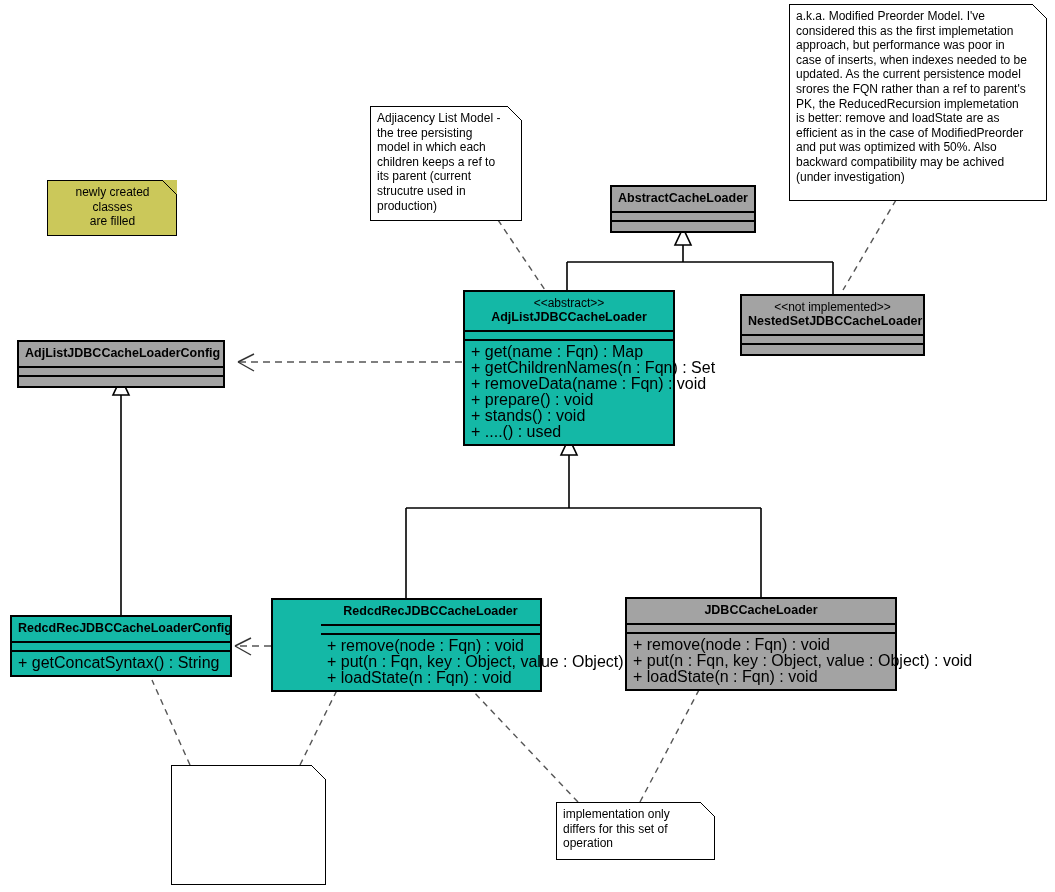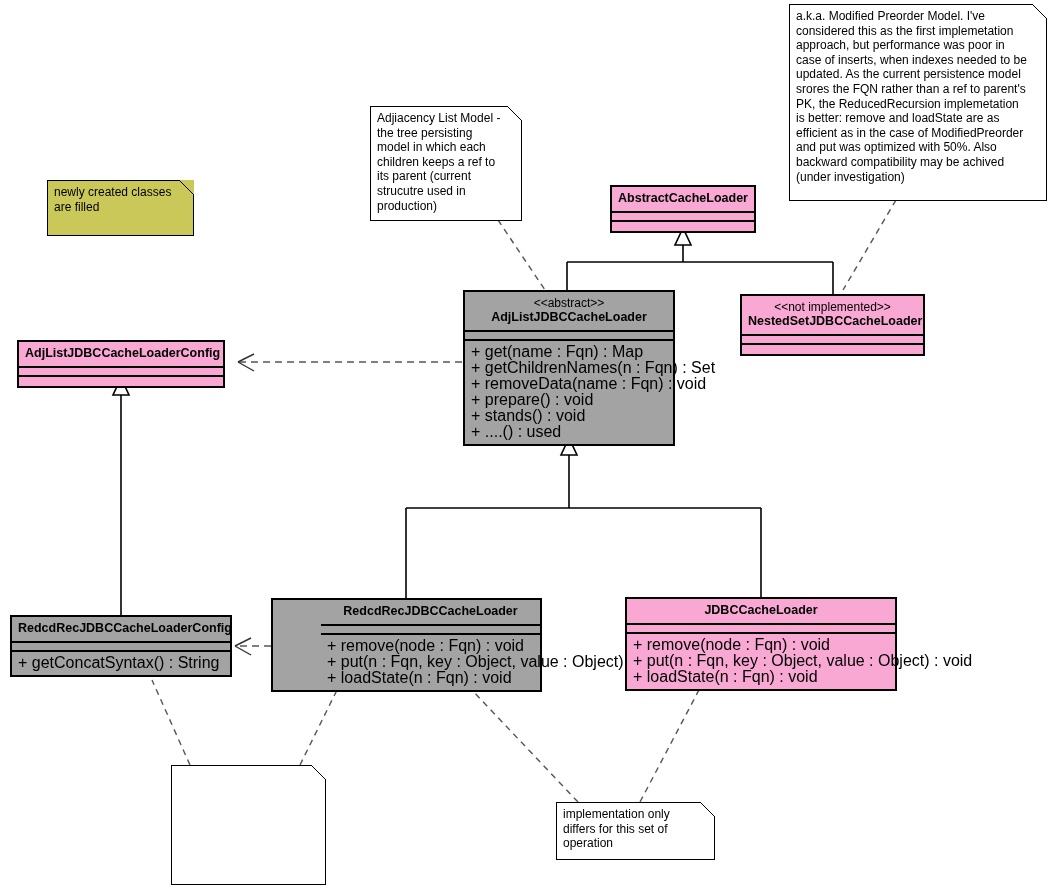--- a/index.html
+++ b/index.html
@@ -27,25 +27,25 @@
     left: 0; top: 0;
     width: 1055px;
     height: 892px;
     pointer-events: none;
   }
   
   .uml-class {
     position: absolute;
     box-sizing: border-box;
     border: 2px solid #000000;
-    background: #f9a8d4;
+    background: #a3a3a3;
     z-index: 5;
   }
   .uml-class.filled {
-    background: #a3a3a3;
+    background: #14b8a6;
   }
   .cls-header {
     padding: 4px 6px 5px 6px;
     text-align: center;
     border-bottom: 2px solid #000000;
   }
   .cls-stereo {
     font-size: 12px;
     color: #000;
     line-height: 14px;
@@ -147,21 +147,21 @@
     <g stroke="#555" stroke-width="1.4" stroke-dasharray="6,5" fill="none">
       <line x1="498" y1="220" x2="545" y2="290"></line>
       <line x1="896" y1="200" x2="843" y2="290"></line>
       <line x1="300" y1="765" x2="338" y2="688"></line>
       <line x1="190" y1="765" x2="152" y2="680"></line>
       <line x1="578" y1="802" x2="470" y2="688"></line>
       <line x1="640" y1="802" x2="700" y2="688"></line>
     </g>
   </svg>
 
-  <div class="uml-note filled" style="left:47px; top:180px; width:147px; height:56px;">
+  <div class="uml-note filled" style="left:47px; top:180px; width:130px; height:56px;text-align:center;">
     <svg class="fold-svg" viewBox="0 0 15 15">
       <polygon points="0,0 15,0 15,15" fill="#cbc85a" stroke="none"></polygon>
       <polyline points="0,0 15,15" fill="none" stroke="#000" stroke-width="1"></polyline>
       <polyline points="0,0 0,14" fill="none" stroke="none"></polyline>
     </svg>
     <div class="note-text">newly created classes
 are filled</div>
   </div>
 
   <div class="uml-note" style="left:370px; top:106px; width:152px; height:115px;">

